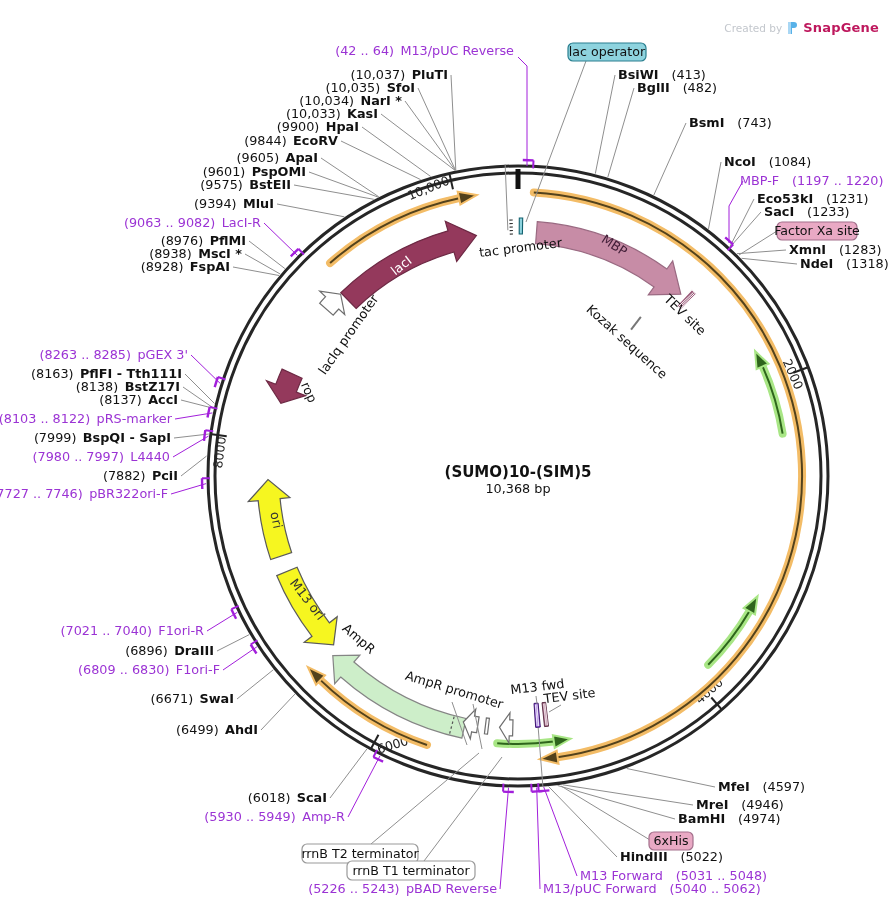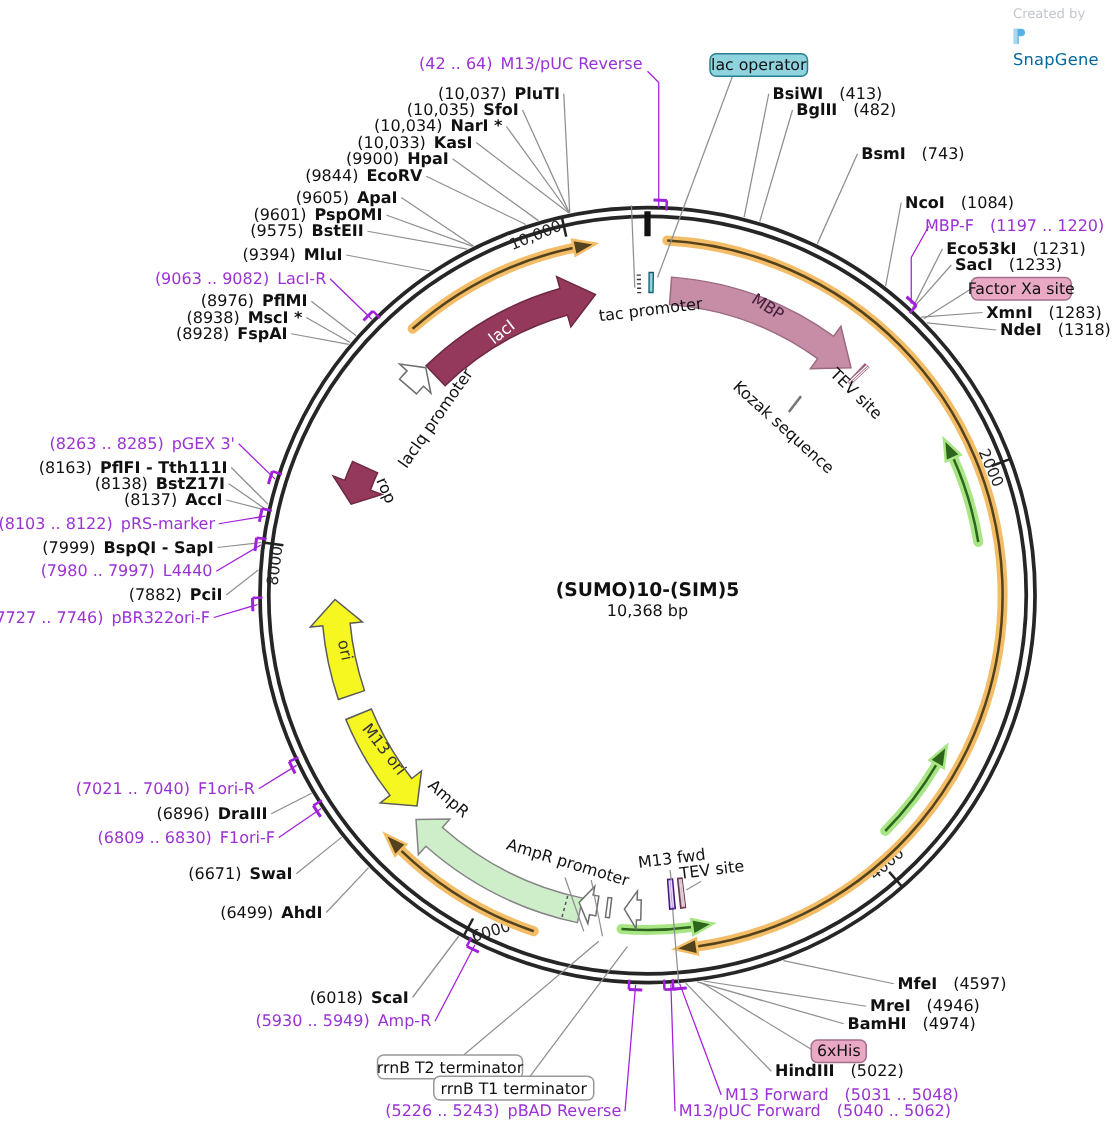--- a/index.html
+++ b/index.html
@@ -1,21 +1,21 @@
 <!DOCTYPE html>
 <html><head>
 <meta charset="utf-8">
 <style>
   html,body{margin:0;padding:0;background:#fff;}
   #stage{position:relative;width:891px;height:906px;background:#fff;overflow:hidden;
          font-family:"DejaVu Sans",sans-serif;}
   #map{position:absolute;left:0;top:0;}
-  #watermark{position:absolute;top:5px;right:12px;display:flex;align-items:flex-start;gap:5px;flex-direction:column;}
+  #watermark{position:absolute;top:20px;right:12px;display:flex;align-items:center;gap:5px;}
   #watermark .wm-prefix{font-size:10.5px;color:#c3c7cd;}
-  #watermark .wm-brand{font-size:13px;color:#0369a1;font-weight:400;letter-spacing:.2px;}
+  #watermark .wm-brand{font-size:13px;color:#be185d;font-weight:700;letter-spacing:.2px;}
   text{font-family:"DejaVu Sans",sans-serif;}
 </style>
 </head>
 <body>
 
 <div id="stage">
   <svg id="map" width="891" height="906" viewBox="0 0 891 906">
     <g id="g-rings">
         <circle cx="518" cy="476" r="310" fill="none" stroke="#262626" stroke-width="3"></circle>
         <circle cx="518" cy="476" r="303" fill="none" stroke="#262626" stroke-width="3"></circle>

